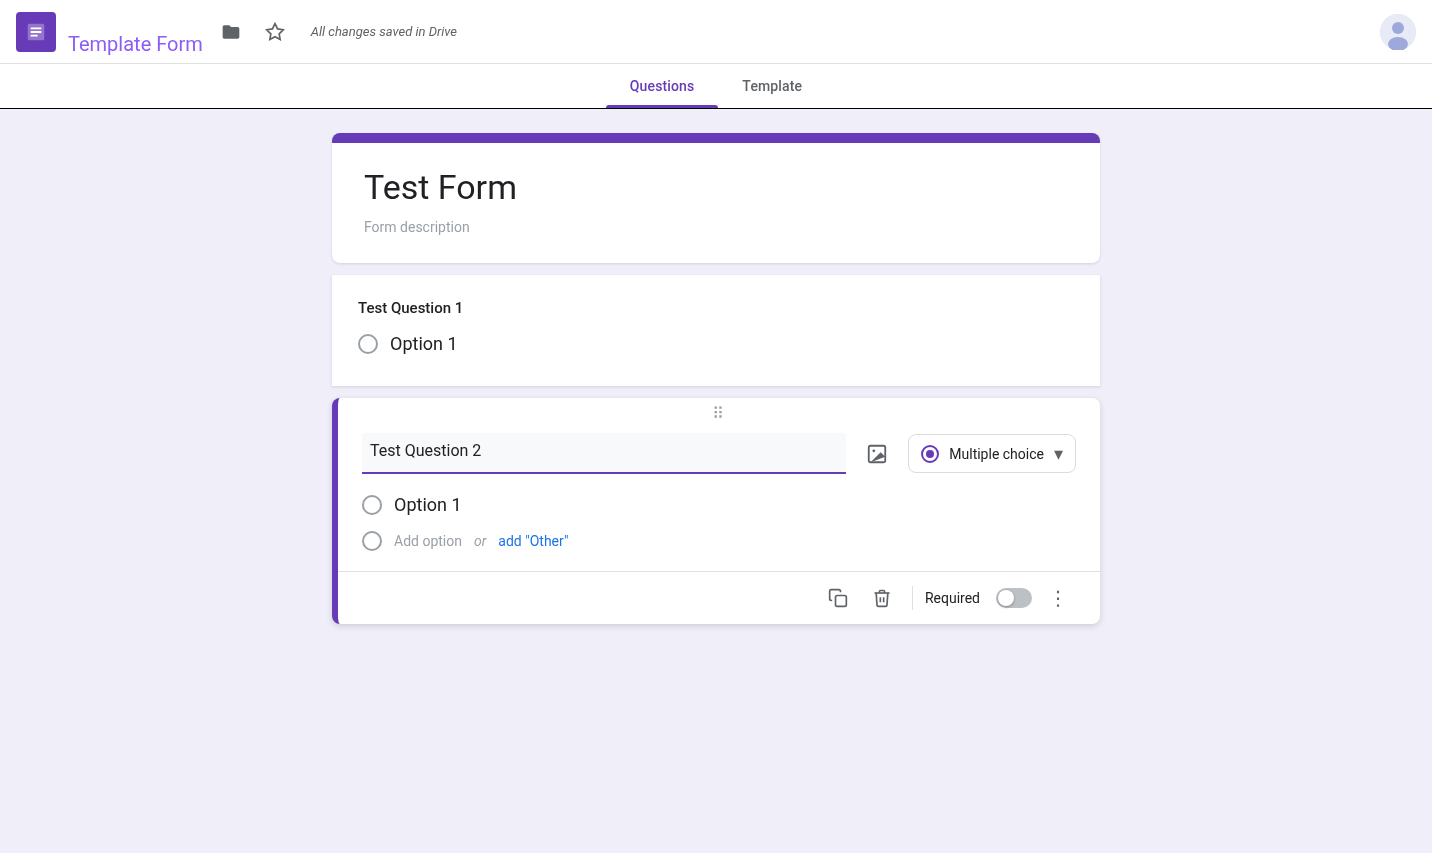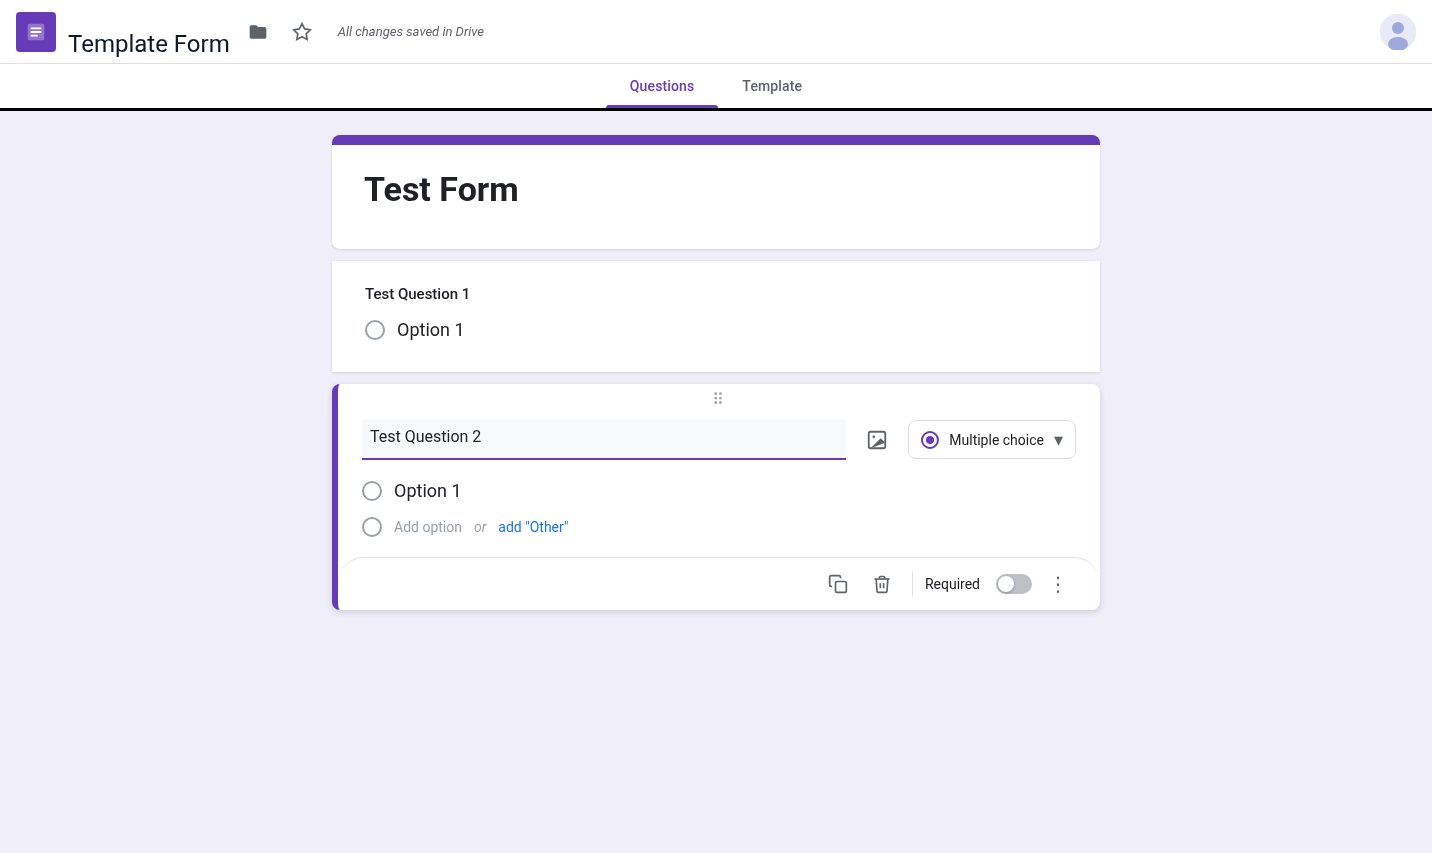--- a/index.html
+++ b/index.html
@@ -34,22 +34,22 @@
       border-radius: 4px;
       display: flex;
       align-items: center;
       justify-content: center;
       flex-shrink: 0;
     }
     .app-icon svg {
       fill: white;
     }
     .header-title {
-      font-size: 24px;
-      color: #0f172a;
+      font-size: 20px;
+      color: #8b5cf6;
       font-weight: 400;
       margin-top: 25px;
     }
     .header-icon-btn {
       background: none;
       border: none;
       cursor: pointer;
       padding: 6px;
       border-radius: 50%;
       display: flex;
@@ -78,21 +78,21 @@
       color: #5c6bc0;
       font-size: 14px;
       font-weight: 500;
     }
 
     
     .nav-tabs {
       background: #fff;
       display: flex;
       justify-content: center;
-      border-bottom: 3px solid #000000;
+      border-bottom: 1px solid #000000;
       padding: 0;
     }
     .nav-tab {
       padding: 14px 24px;
       font-size: 14px;
       color: #5f6368;
       cursor: pointer;
       border: none;
       background: none;
       position: relative;
@@ -136,35 +136,35 @@
       border-radius: 8px;
       box-shadow: 0 1px 3px rgba(0,0,0,0.12);
       overflow: hidden;
       border-top: 10px solid #673ab7;
     }
     .form-header-content {
       padding: 24px 32px 28px;
     }
     .form-title {
       font-size: 34px;
-      font-weight: 700;
+      font-weight: 400;
       color: #202124;
       margin-bottom: 12px;
     }
     .form-description {
       font-size: 14px;
       color: #9aa0a6;
     }
 
     
     .question-card {
       background: #fff;
       border-radius: 0;
       box-shadow: 0 1px 3px rgba(0,0,0,0.12);
-      padding: 24px 33px;
+      padding: 24px 26px;
     }
     .question-title {
       font-size: 15px;
       font-weight: 500;
       color: #202124;
       margin-bottom: 16px;
     }
     .option-row {
       display: flex;
       align-items: center;
@@ -307,21 +307,20 @@
 
     
     .card-footer {
       border-top: 1px solid #e0e0e0;
       margin-top: 16px;
       padding: 8px 24px;
       display: flex;
       align-items: center;
       justify-content: flex-end;
       gap: 8px;
-      border-radius: 26px;
     }
     .footer-icon-btn {
       background: none;
       border: none;
       cursor: pointer;
       padding: 8px;
       border-radius: 50%;
       color: #5f6368;
       display: flex;
       align-items: center;
@@ -412,20 +411,21 @@
   <button class="nav-tab active">Questions</button>
   <button class="nav-tab">Template</button>
 </nav>
 
 <main class="main-content">
   <div class="form-container">
 
     <div class="form-header-card">
       <div class="form-header-content">
         <div class="form-title">Test Form</div>
+        <div class="form-description">Form description</div>
       </div>
     </div>
 
     <div class="question-card">
       <div class="question-title">Test Question 1</div>
       <div class="option-row">
         <div class="radio-circle"></div>
         <span class="option-label">Option 1</span>
       </div>
     </div>

